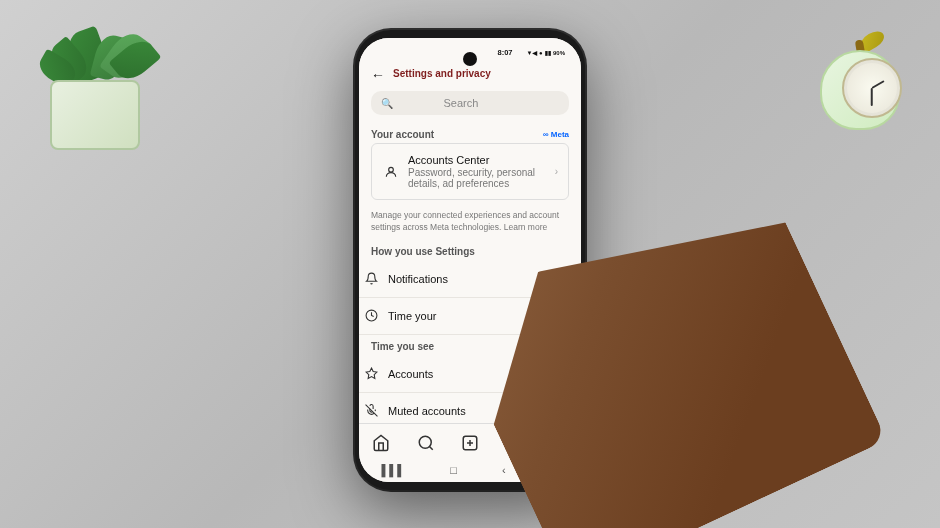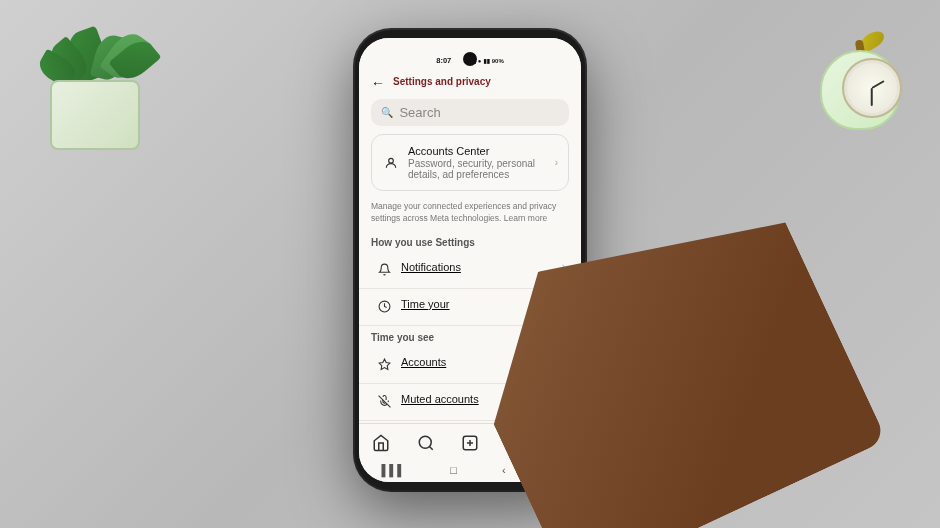--- a/index.html
+++ b/index.html
@@ -178,23 +178,23 @@
       background: #faf8f5;
       border-radius: 30px;
       overflow: hidden;
       display: flex;
       flex-direction: column;
     }
 
     
     .status-bar {
       background: #faf8f5;
-      padding: 18px 16px 2px;
-      display: flex;
-      justify-content: center;
+      padding: 10px 16px 2px;
+      display: flex;
+      justify-content: flex-end;
       align-items: center;
       font-size: 7px;
       font-weight: 600;
       color: #111;
       flex-shrink: 0;
     }
     .status-time { font-size: 7.5px; font-weight: 700; }
     .status-icons { display: flex; align-items: center; gap: 2px; font-size: 6px; }
     .camera-notch {
       width: 14px;
@@ -232,21 +232,21 @@
       margin: 4px 12px 8px;
       background: #eeebe6;
       border-radius: 10px;
       padding: 6px 10px;
       display: flex;
       align-items: center;
       gap: 6px;
       flex-shrink: 0;
     }
     .search-icon-svg { color: #888; font-size: 10px; }
-    .search-text { font-size: 13px; color: #888; }
+    .search-text { font-size: 11px; color: #888; margin-left: 44px; }
 
     
     .content {
       flex: 1;
       overflow: hidden;
       padding: 0;
     }
 
     .section-label {
       font-size: 10px;
@@ -257,26 +257,25 @@
 
     .section-sublabel {
       font-size: 8.5px;
       color: #777;
       padding: 2px 12px 6px;
       line-height: 1.4;
     }
 
     .menu-item {
       display: flex;
-      align-items: flex-start;
-      padding: 9px 16px;
+      align-items: center;
+      padding: 9px 3px;
       border-bottom: 0.5px solid #e8e5e0;
       background: #faf8f5;
       cursor: pointer;
-      text-decoration: underline;
     }
     .menu-item-icon {
       width: 18px;
       height: 18px;
       margin-right: 8px;
       display: flex;
       align-items: center;
       justify-content: center;
       color: #333;
       font-size: 13px;
@@ -294,21 +293,21 @@
     }
     .menu-chevron {
       font-size: 10px;
       color: #aaa;
     }
 
     
     .accounts-center {
       margin: 0 12px 8px;
       border: 0.5px solid #ddd;
-      border-radius: 12px;
+      border-radius: 6px;
       background: #faf8f5;
       overflow: hidden;
     }
     .accounts-center-item {
       display: flex;
       align-items: center;
       padding: 10px 10px;
     }
     .meta-badge {
       margin-left: auto;
@@ -416,38 +415,42 @@
         <span class="nav-title">Settings and privacy</span>
       </div>
 
       <div class="search-bar">
         <span class="search-icon-svg">🔍</span>
         <span class="search-text">Search</span>
       </div>
 
       <div class="content">
 
+        <div class="your-account-row">
+          <span class="section-label" style="padding:0;">Your account</span>
+          <span class="meta-badge">∞ Meta</span>
+        </div>
 
         <div class="accounts-center">
           <div class="accounts-center-item">
             <div class="menu-item-icon">
               <svg width="14" height="14" viewBox="0 0 24 24" fill="none" stroke="#333" stroke-width="2">
                 <circle cx="12" cy="8" r="4"></circle>
                   <path d="M4 20c0-4 3.6-7 8-7s8 3 8 7"></path>
               </svg>
             </div>
             <div style="flex:1;">
               <div class="menu-item-text">Accounts Center</div>
               <div class="menu-item-sub">Password, security, personal details, ad preferences</div>
             </div>
             <span class="menu-chevron">›</span>
           </div>
         </div>
 
-        <div class="section-sublabel">Manage your connected experiences and privacy settings across Meta technologies. Learn more</div>
+        <div class="section-sublabel">Manage your connected experiences and account settings across Meta technologies. Learn more</div>
 
         <div class="section-label">How you use Settings</div>
 
         <div class="menu-item">
           <div class="menu-item-icon">
             <svg width="13" height="13" viewBox="0 0 24 24" fill="none" stroke="#333" stroke-width="2">
               <path d="M18 8A6 6 0 0 0 6 8c0 7-3 9-3 9h18s-3-2-3-9"></path>
                 <path d="M13.73 21a2 2 0 0 1-3.46 0"></path>
             </svg>
           </div>

